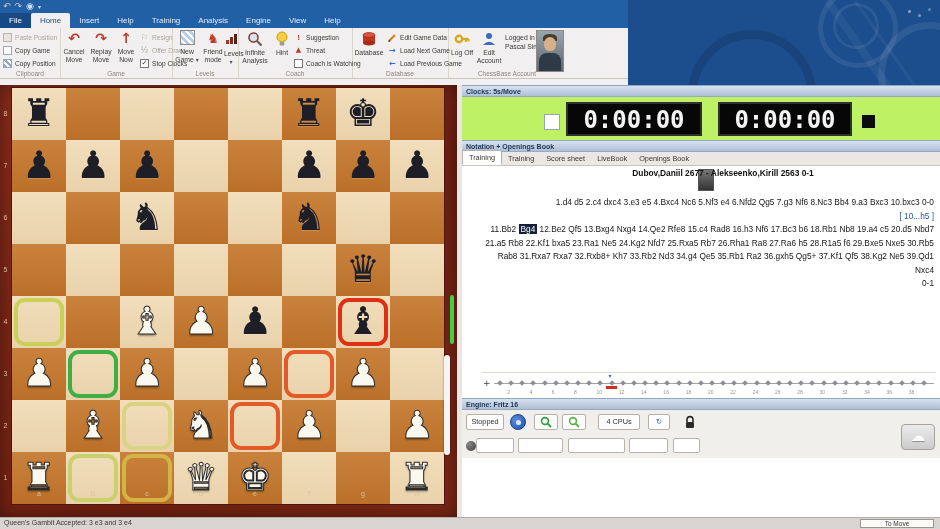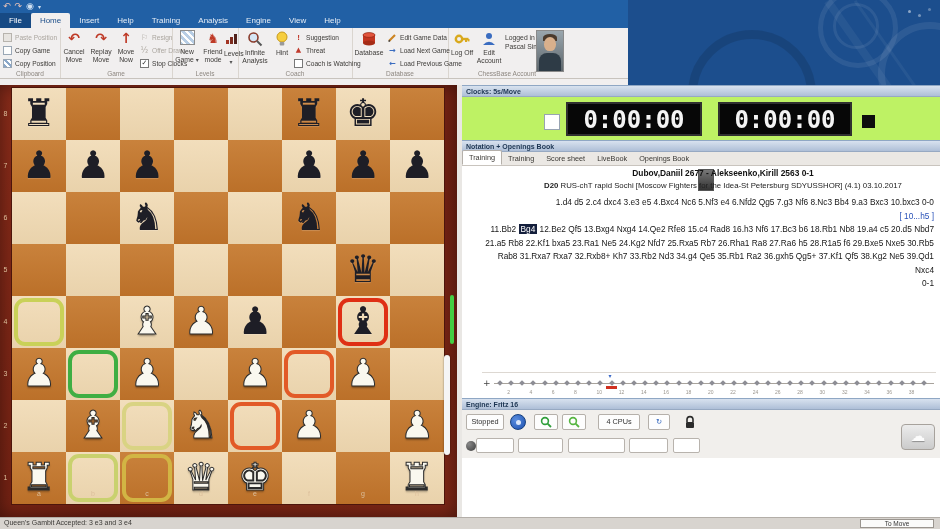--- a/index.html
+++ b/index.html
@@ -520,24 +520,20 @@
     <div class="ntabs">
         <span class="ntab active">Training</span>
         <span class="ntab">Training</span>
         <span class="ntab">Score sheet</span>
         <span class="ntab">LiveBook</span>
         <span class="ntab">Openings Book</span>
       </div>
     <div class="nbody">
       <div class="gphoto"></div>
       <div class="ghead1">Dubov,Daniil 2677 - Alekseenko,Kirill 2563  0-1</div>
-      <div class="ghead2">
-        <b>D20</b>
-        <span>RUS-chT rapid Sochi [Moscow Fighters for the Idea-St Petersburg SDYUSSHOR] (4.1) 03.10.2017</span>
-      </div>
       <div class="moves">
         <p class="mline"><span>1.d4 d5 2.c4 dxc4 3.e3 e5 4.Bxc4 Nc6 5.Nf3 e4 6.Nfd2 Qg5 7.g3 Nf6 8.Nc3 Bb4 9.a3 Bxc3 10.bxc3 0-0</span></p>
         <p class="mline variation">[ 10...h5 ]</p>
         <p class="mline"><span>11.Bb2 </span><span class="curmove">Bg4</span><span> 12.Be2 Qf5 13.Bxg4 Nxg4 14.Qe2 Rfe8 15.c4 Rad8 16.h3 Nf6 17.Bc3 b6 18.Rb1 Nb8 19.a4 c5 20.d5 Nbd7 21.a5 Rb8 22.Kf1 bxa5 23.Ra1 Ne5 24.Kg2 Nfd7 25.Rxa5 Rb7 26.Rha1 Ra8 27.Ra6 h5 28.R1a5 f6 29.Bxe5 Nxe5 30.Rb5 Rab8 31.Rxa7 Rxa7 32.Rxb8+ Kh7 33.Rb2 Nd3 34.g4 Qe5 35.Rb1 Ra2 36.gxh5 Qg5+ 37.Kf1 Qf5 38.Kg2 Ne5 39.Qd1 Nxc4</span></p>
         <p class="mline">0-1</p>
       </div>
       <div class="timeline">
         <span class="tl-start g">+</span>
         <div class="tl-line"></div>
       <div class="tick" style="left: 16px;"></div>

